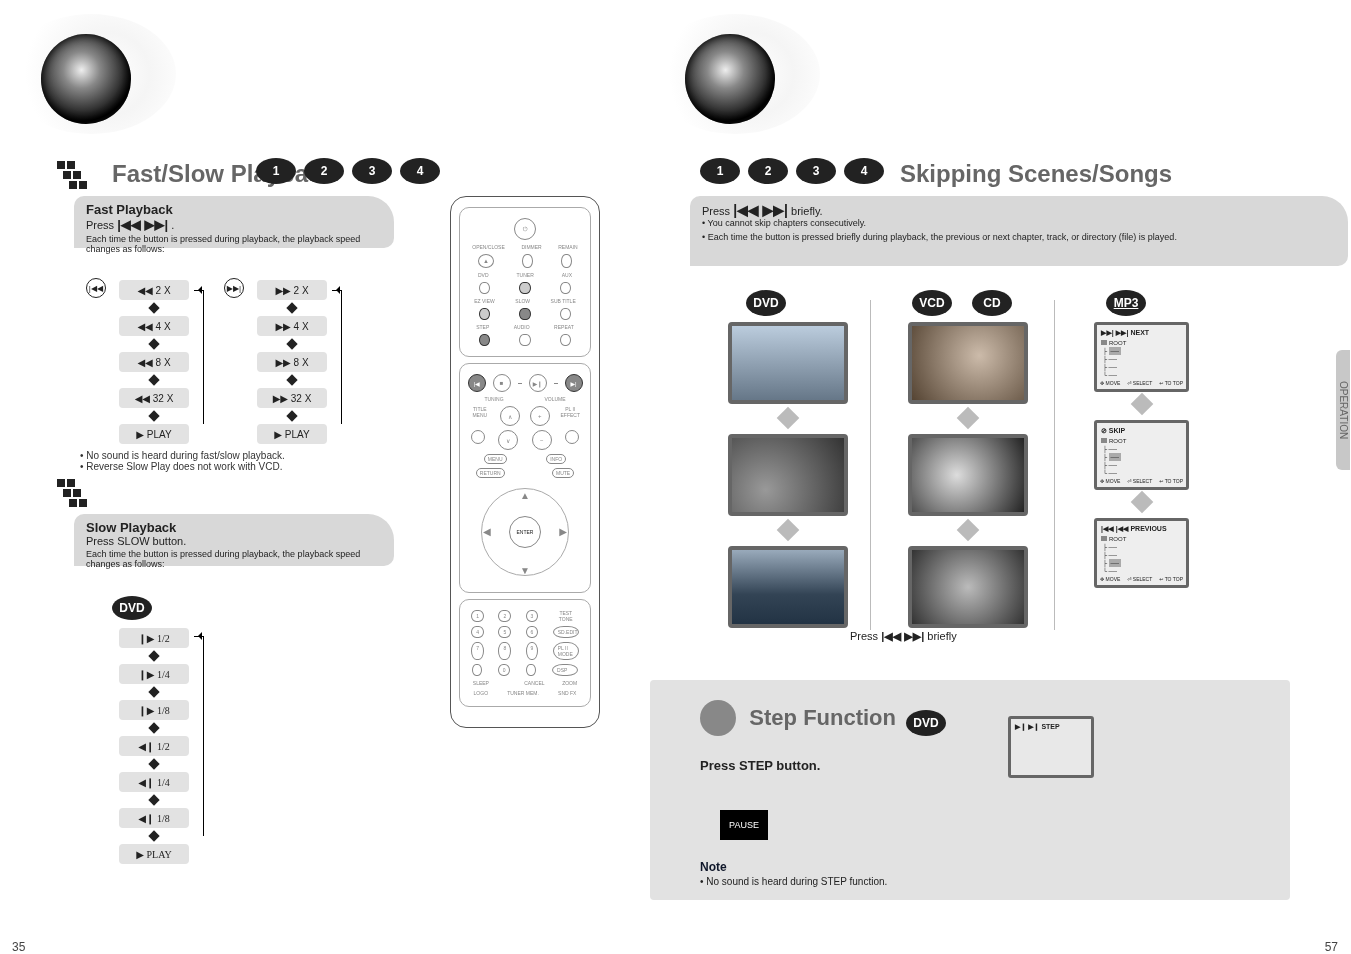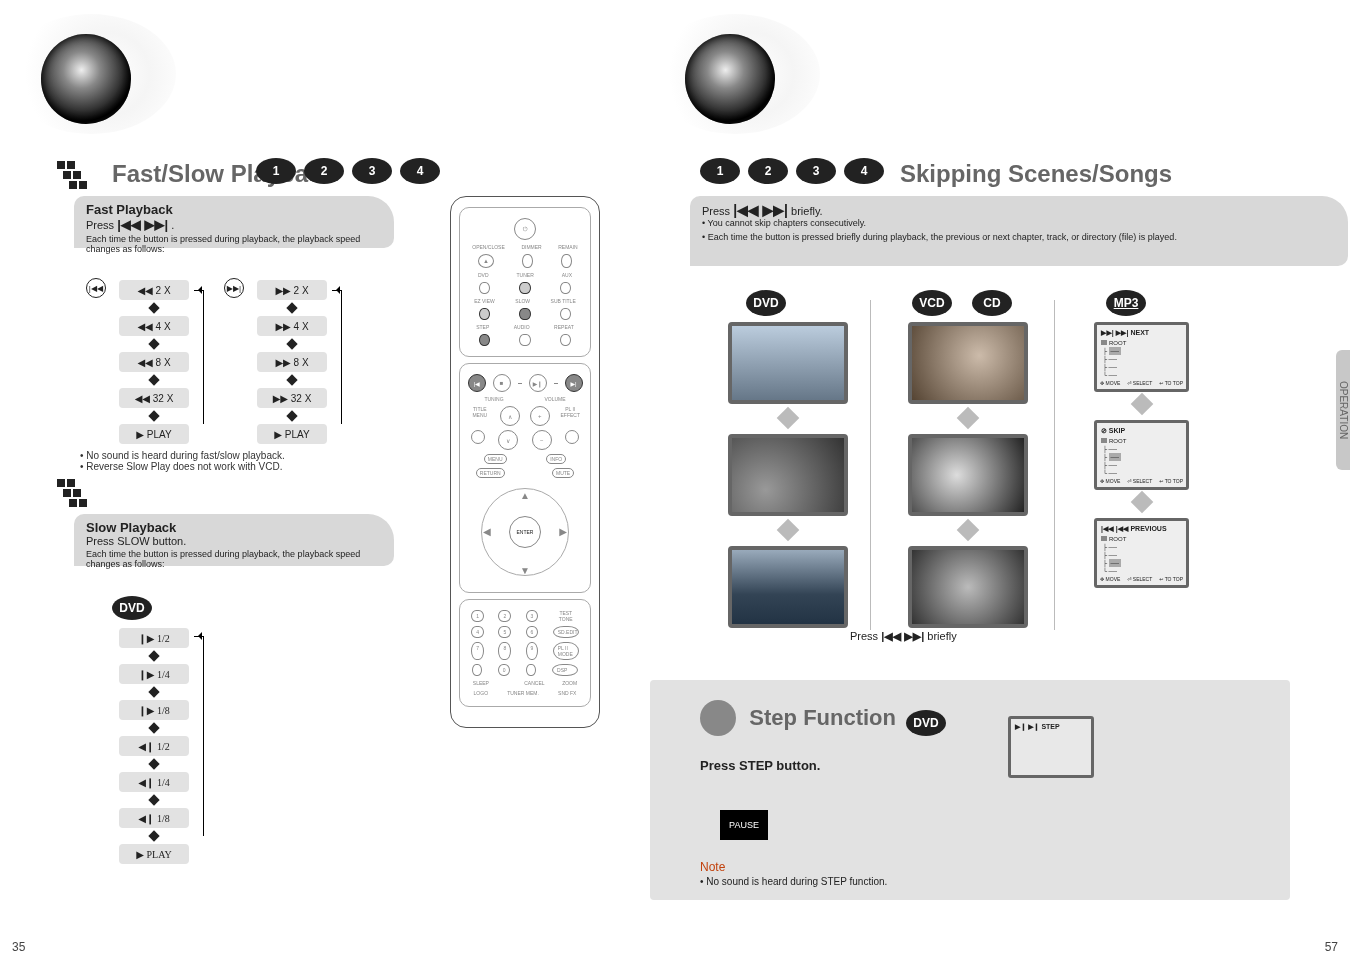--- a/index.html
+++ b/index.html
@@ -572,21 +572,21 @@
     <div style="position:absolute;left:50px;top:20px;">
       <span style="display:inline-block;width:36px;height:36px;border-radius:50%;background:#888;vertical-align:middle;margin-right:10px;"></span>
       <span class="inner" style="font-size:22px;font-weight:700;color:#666;vertical-align:middle;">Step Function</span>
     </div>
     <div class="oval" style="position:absolute;left:256px;top:30px;">DVD</div>
 
     <div style="position:absolute;left:50px;top:78px;font-size:13px;font-weight:600;">Press STEP button.</div>
 
     <div class="pause-black" style="left:70px;top:130px;">PAUSE</div>
 
-    <div style="position:absolute;left:50px;top:180px;font-size:12px;font-weight:400;color:#c2410c;">Note</div>
+    <div style="position:absolute;left:50px;top:180px;font-size:12px;font-weight:700;color:#0f172a;">Note</div>
     <div style="position:absolute;left:50px;top:196px;font-size:10px;">• No sound is heard during STEP function.</div>
 
     <div class="step-screen" style="left:358px; top:36px;">
       <span class="glyph">▶❙</span> <span>▶❙ STEP</span>
     </div>
   </div>
 
   <div class="side-tab">OPERATION</div>
 
   <div class="page-num" style="right:12px;">57</div>

